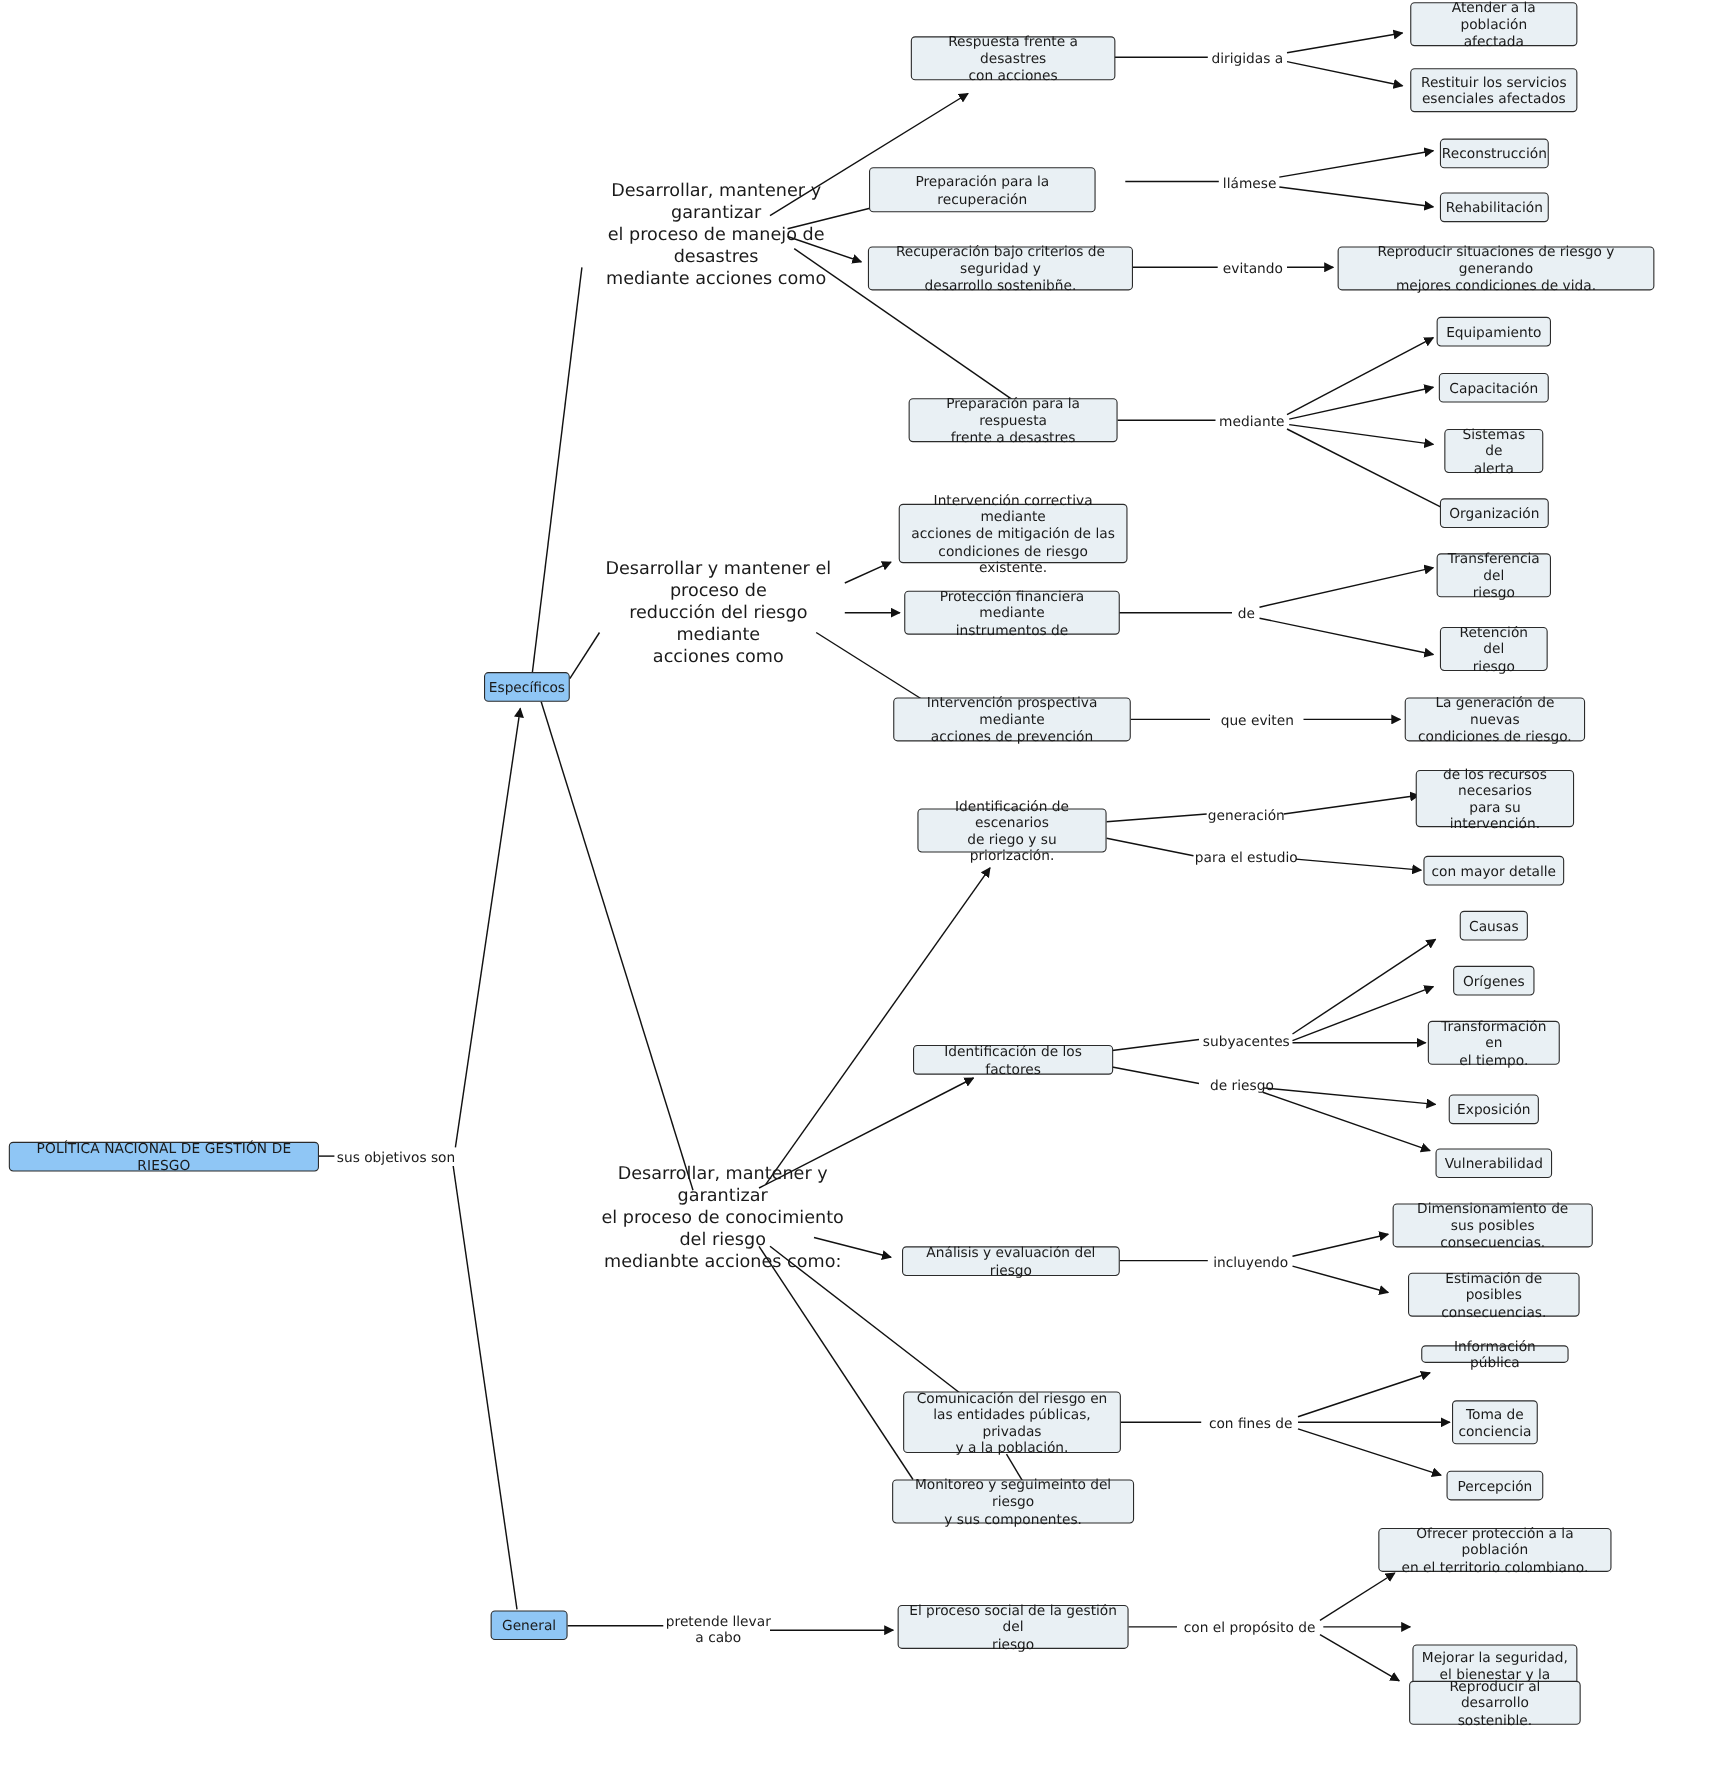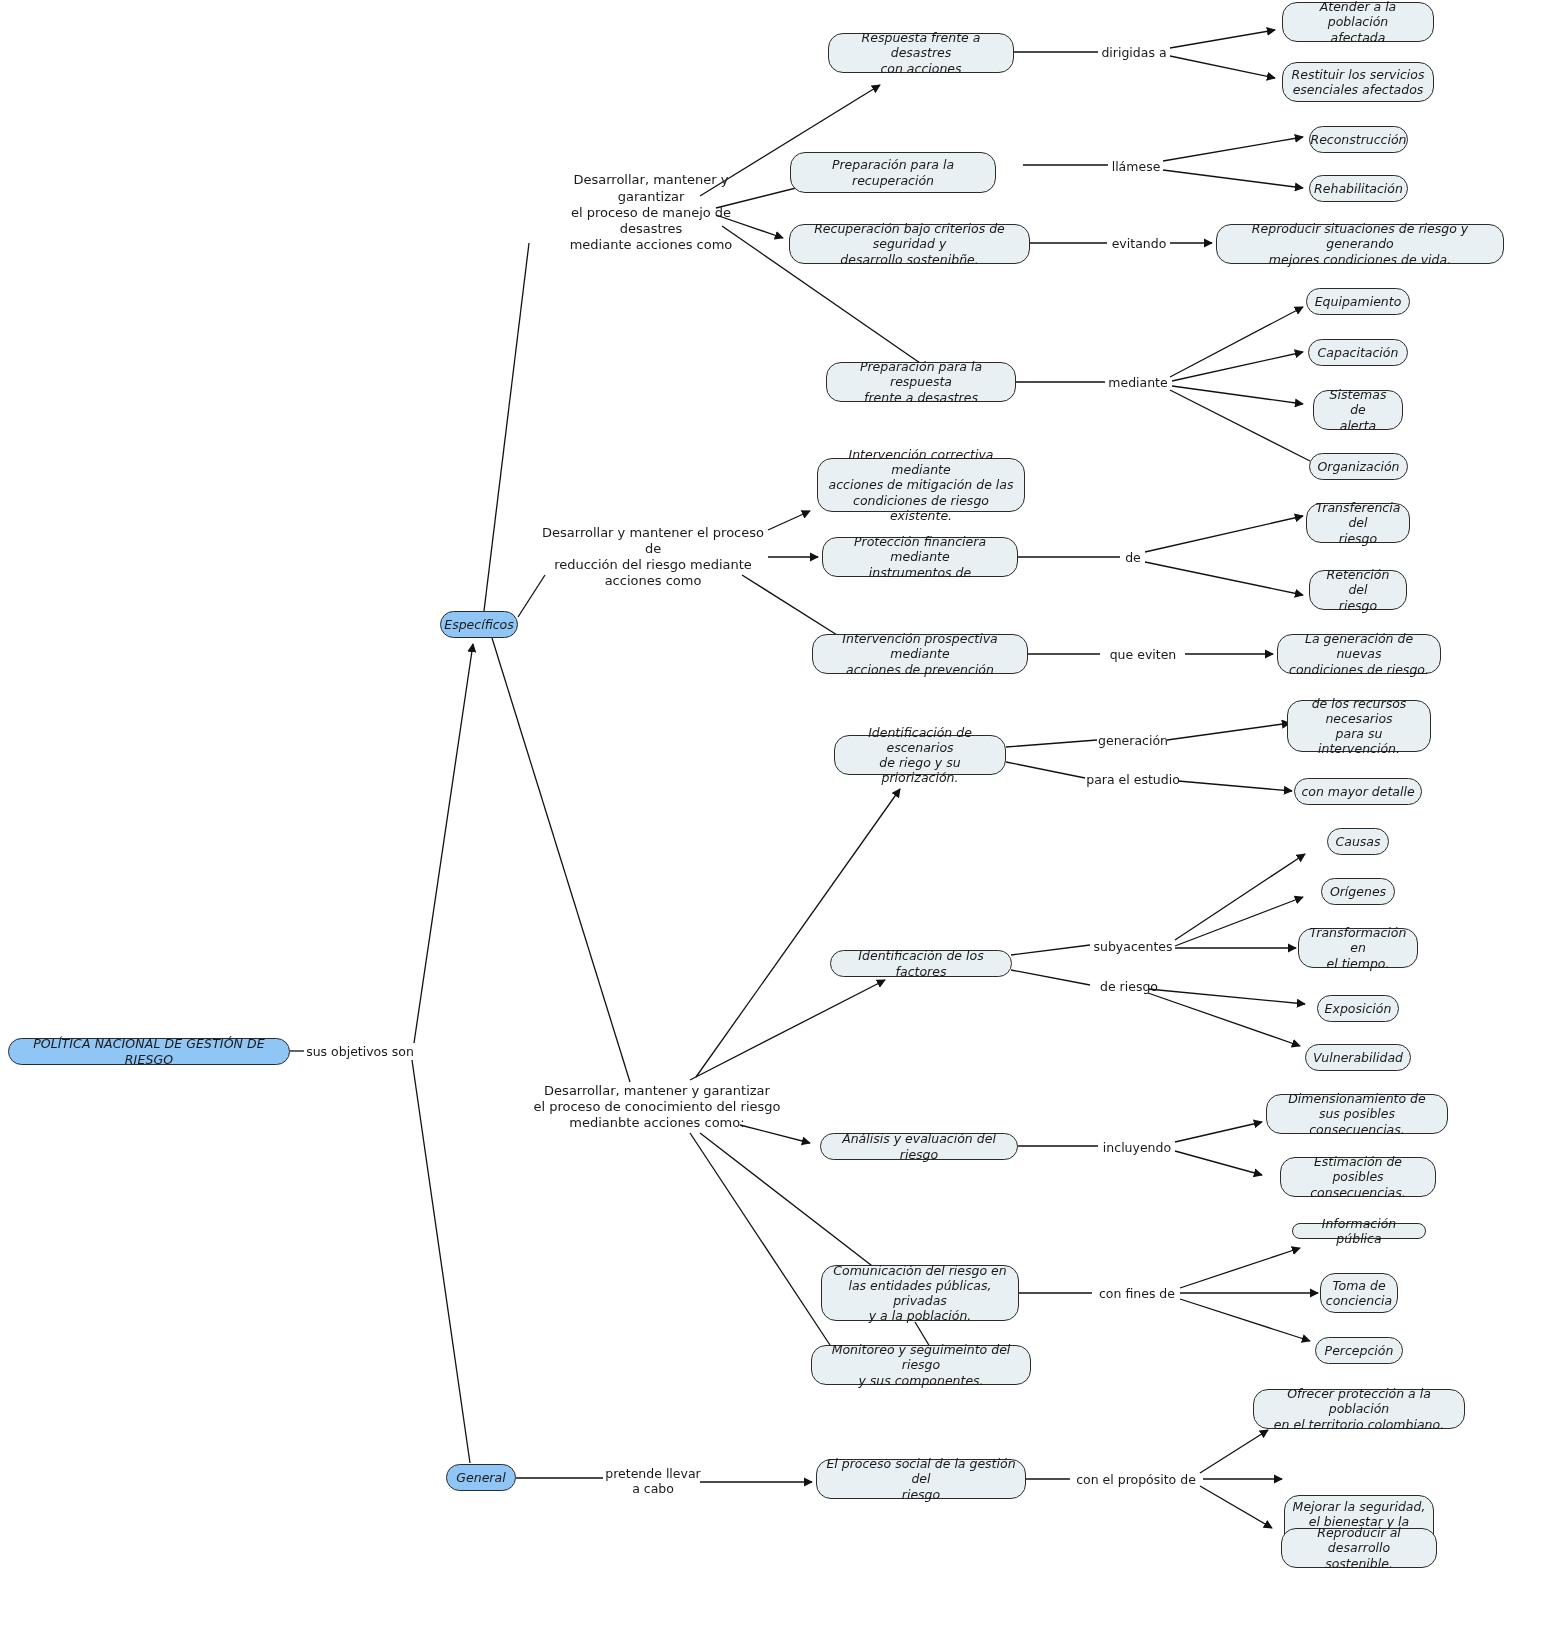--- a/index.html
+++ b/index.html
@@ -27,29 +27,28 @@
     pointer-events: none;
   }
   .node {
     position: absolute;
     box-sizing: border-box;
     display: flex;
     align-items: center;
     justify-content: center;
     text-align: center;
     border: 1px solid #2b2b2b;
-    border-radius: 15px;
+    border-radius: 4px;
     background: #e9f0f4;
     color: #1a1a1a;
     font-size: 12.5px;
     line-height: 1.22;
     padding: 3px 6px;
     white-space: pre-line;
     z-index: 3;
-    font-style: italic;
   }
   .node.blue {
     background: #8fc6f5;
     border-color: #2b2b2b;
   }
   .node.root {
     font-size: 12.5px;
     letter-spacing: 0.1px;
   }
   .linklabel {
@@ -67,21 +66,21 @@
     z-index: 4;
   }
   .freenode {
     position: absolute;
     box-sizing: border-box;
     display: flex;
     align-items: center;
     justify-content: center;
     text-align: center;
     color: #1a1a1a;
-    font-size: 13px;
+    font-size: 16px;
     line-height: 1.25;
     white-space: pre-line;
     z-index: 4;
   }
 </style>
 </head>
 <body>
 
 <div id="canvas">
 

